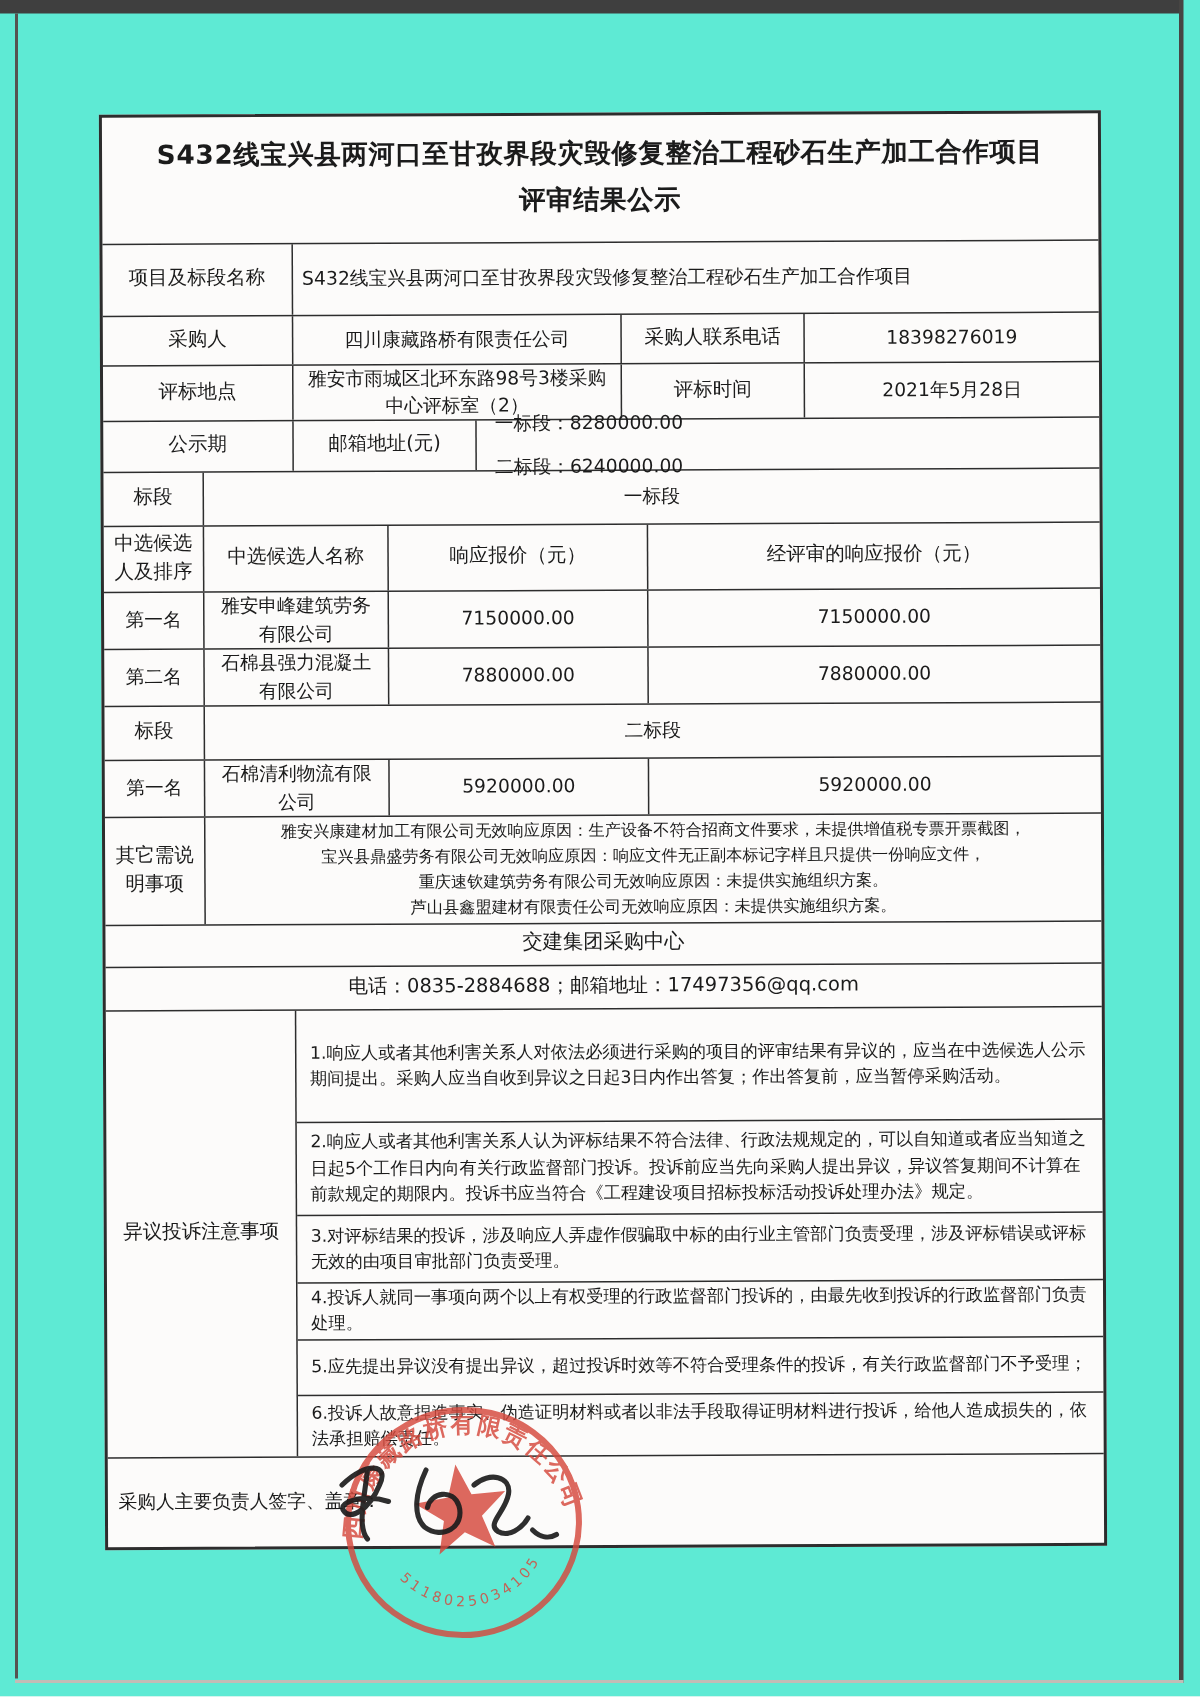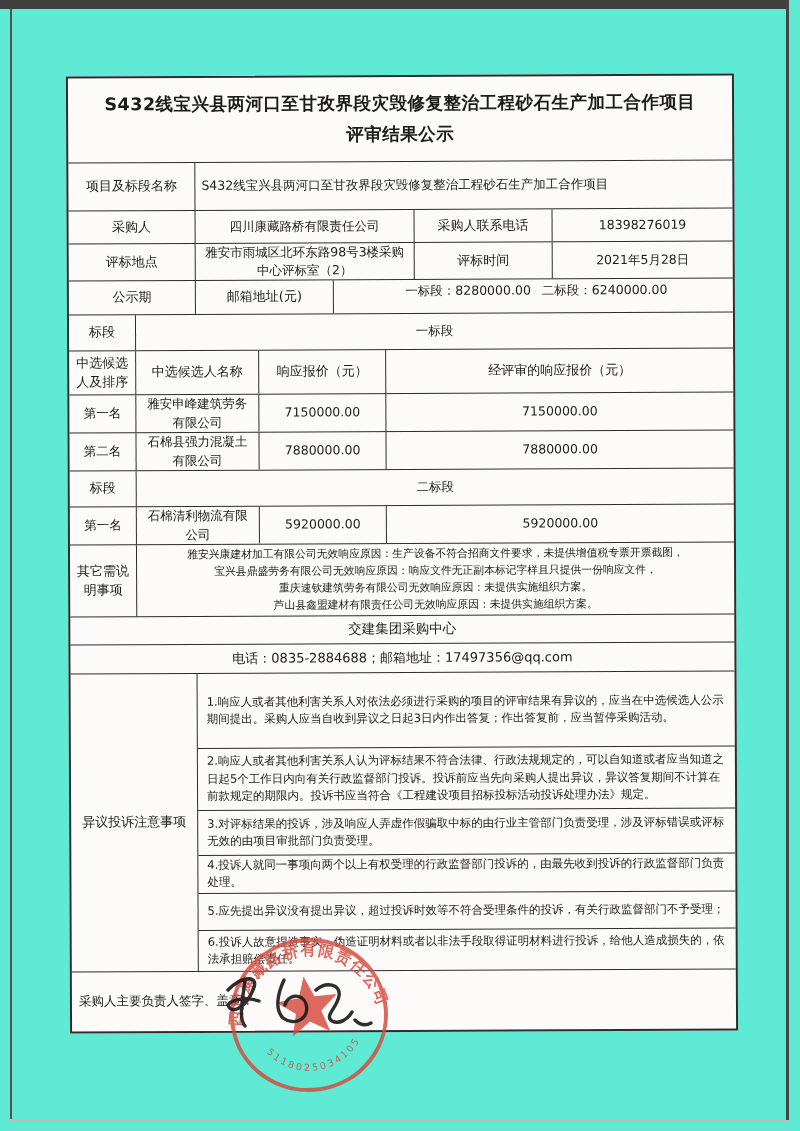--- a/index.html
+++ b/index.html
@@ -25,34 +25,34 @@
   .trow{display:flex;border-top:1.5px solid #2d2d2d;box-sizing:border-box;}
   .trow:first-child{border-top:none;}
   .cell{
     display:flex;align-items:center;justify-content:center;
     padding:2px 6px;box-sizing:border-box;text-align:center;
     border-left:1.5px solid #2d2d2d;line-height:1.45;
   }
   .cell:first-child{border-left:none;}
   .w126{width:126px;flex:none;}
   .w219{width:219px;flex:none;}
-  .w139{width:138px;flex:none;}
+  .w139{width:122px;flex:none;}
   .w66{width:66px;flex:none;}
   .w123{width:123px;flex:none;}
-  .w154{width:127px;flex:none;}
+  .w154{width:173px;flex:none;}
   .flex1{flex:1;}
   .label{font-size:13px;}
   .value{font-size:12.5px;}
   .left{justify-content:flex-start;text-align:left;}
 
   .title-cell{
     flex-direction:column;justify-content:center;gap:3px;
     font-size:17.5px;font-weight:700;letter-spacing:.5px;line-height:1.55;
   }
-  .price-cell{flex-direction:row;align-items:flex-start;justify-content:center;padding-left:12px;gap:11px;}
+  .price-cell{flex-direction:column;align-items:flex-start;justify-content:center;padding-left:12px;gap:11px;}
   .stack{flex-direction:column;align-items:stretch;padding:0;}
   .substack{flex:1;display:flex;flex-direction:column;}
   .subrow{display:flex;align-items:center;justify-content:center;border-top:1.5px solid #2d2d2d;box-sizing:border-box;padding:2px 8px;text-align:center;}
   .subrow:first-child{border-top:none;}
   .notes{display:flex;flex-direction:column;justify-content:center;gap:1px;padding:5px 8px 5px 8px;}
   .note-line{font-size:10.8px;line-height:1.5;text-align:left;}
   .obj-item{display:flex;align-items:center;border-top:1.5px solid #2d2d2d;padding:3px 9px;box-sizing:border-box;font-size:11.5px;line-height:1.5;text-align:left;}
   .obj-item:first-child{border-top:none;}
   .footer-cell{justify-content:flex-start;padding-left:7px;font-size:12.5px;}
 

